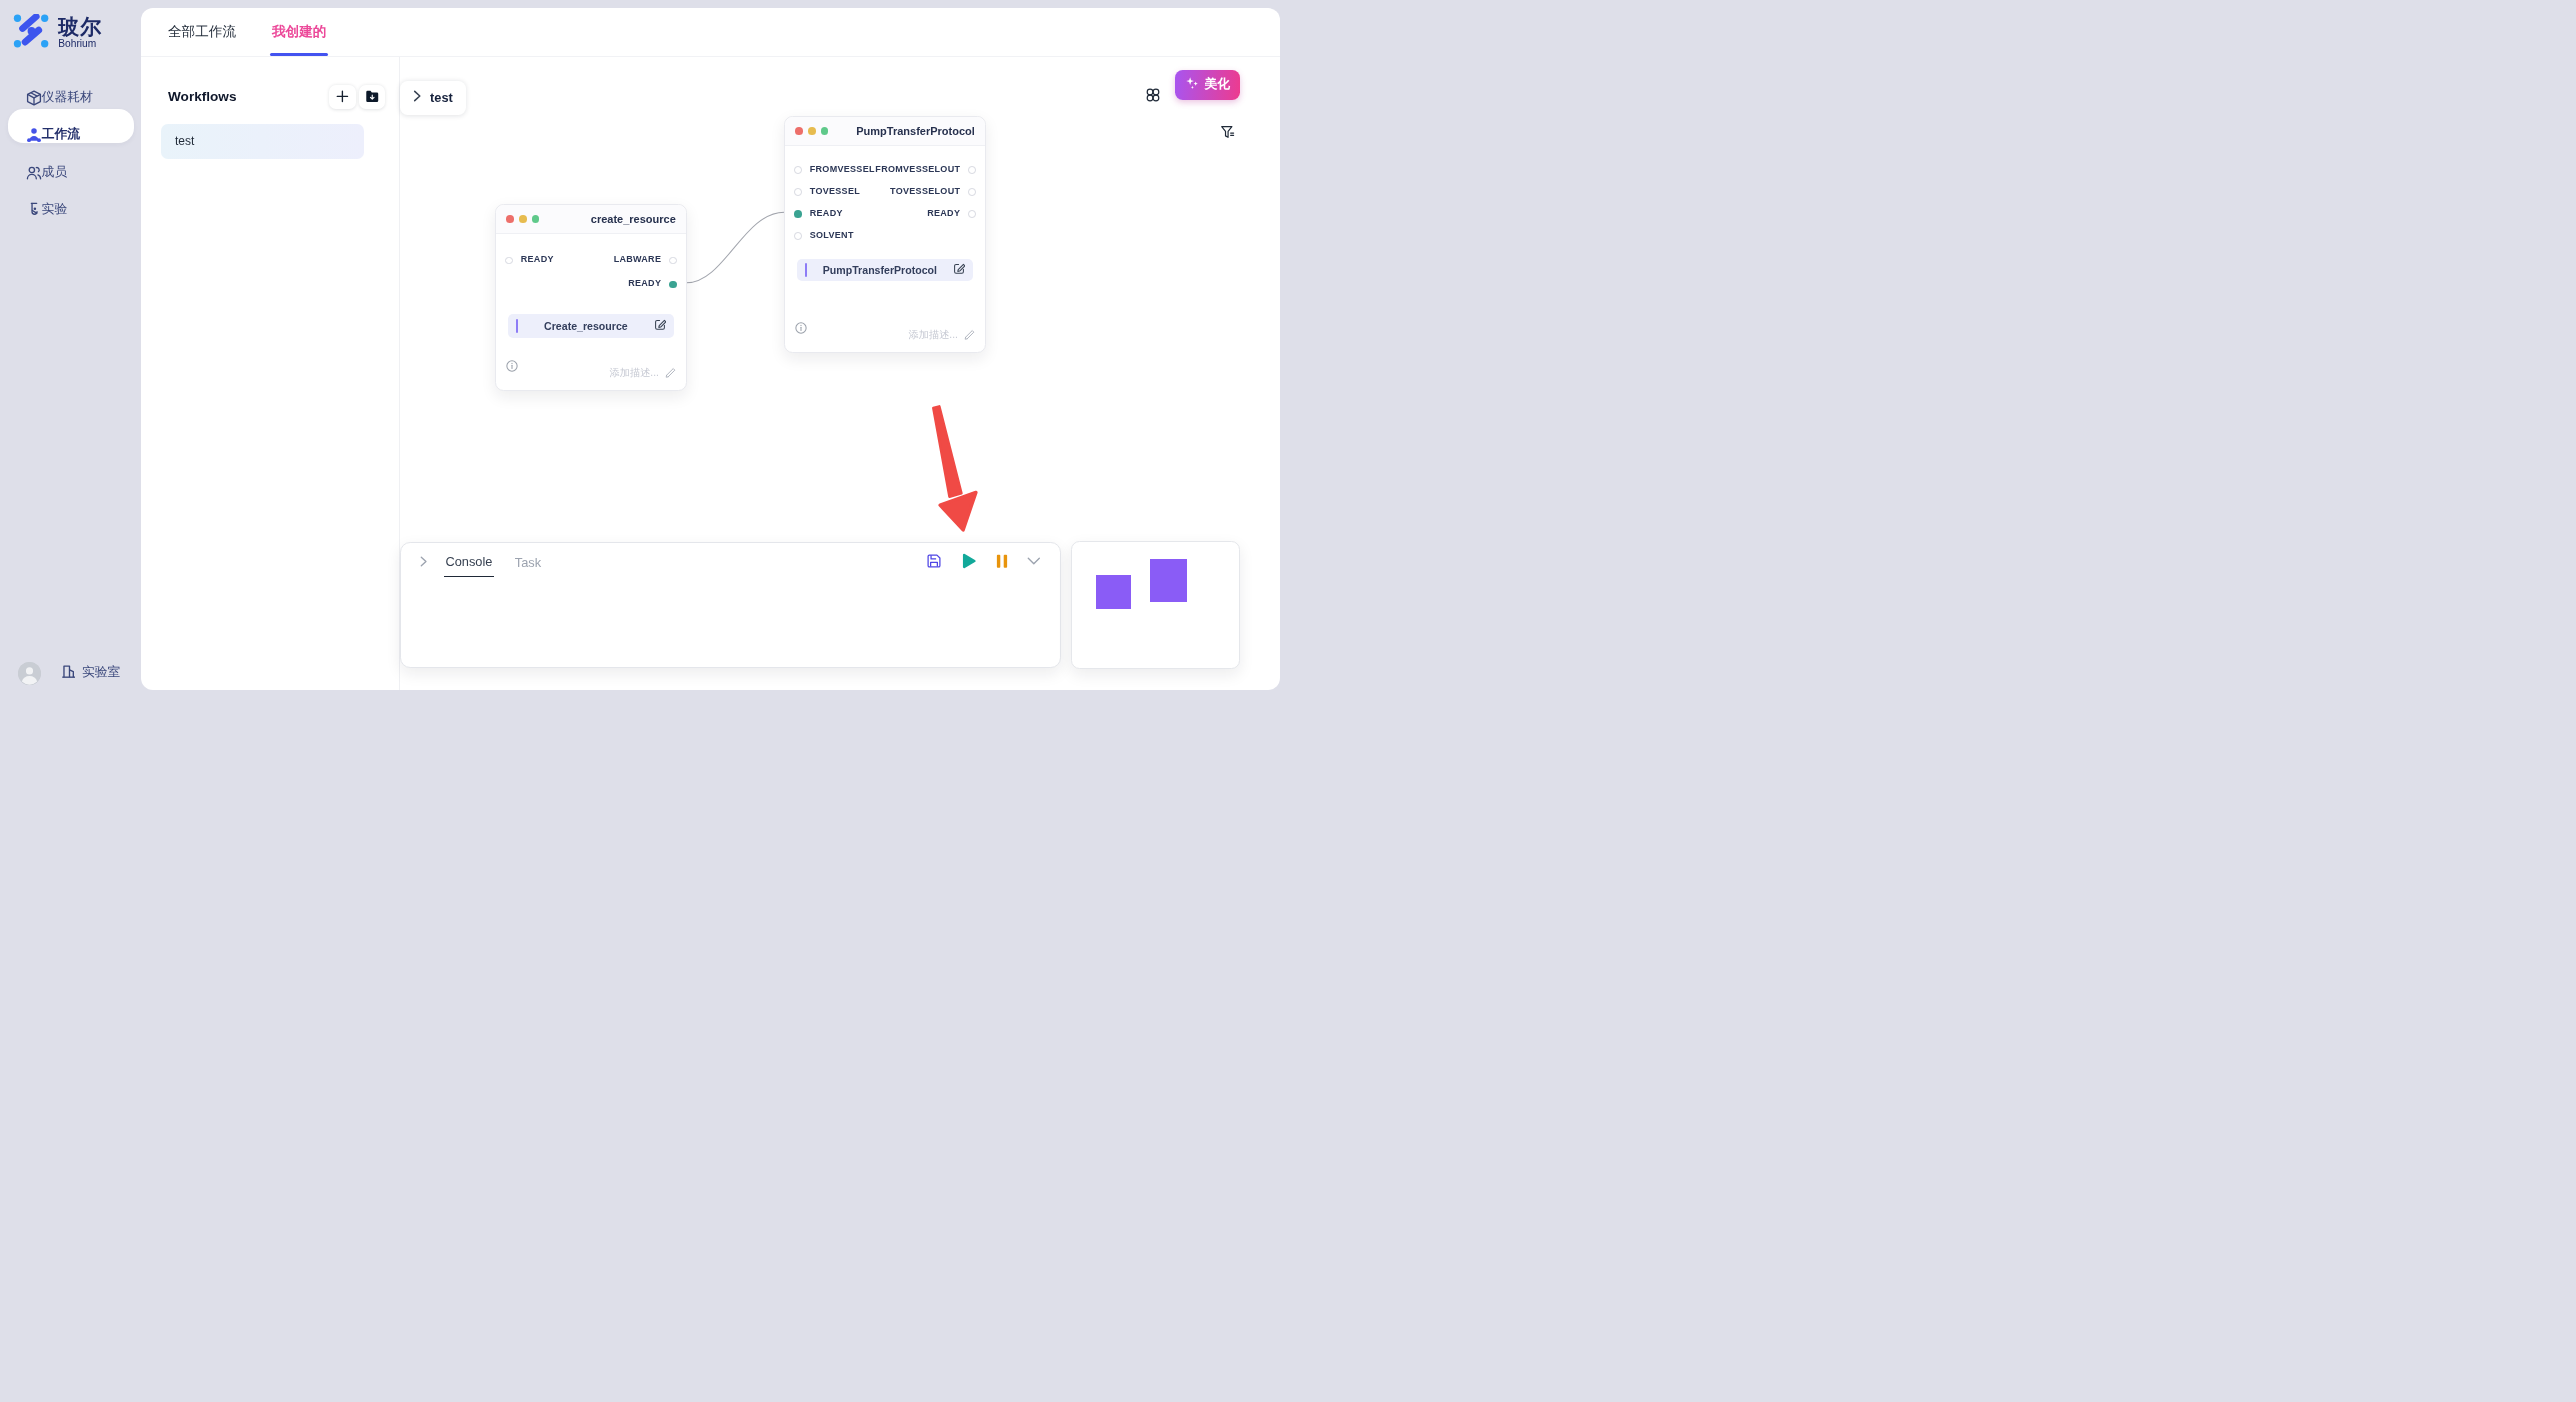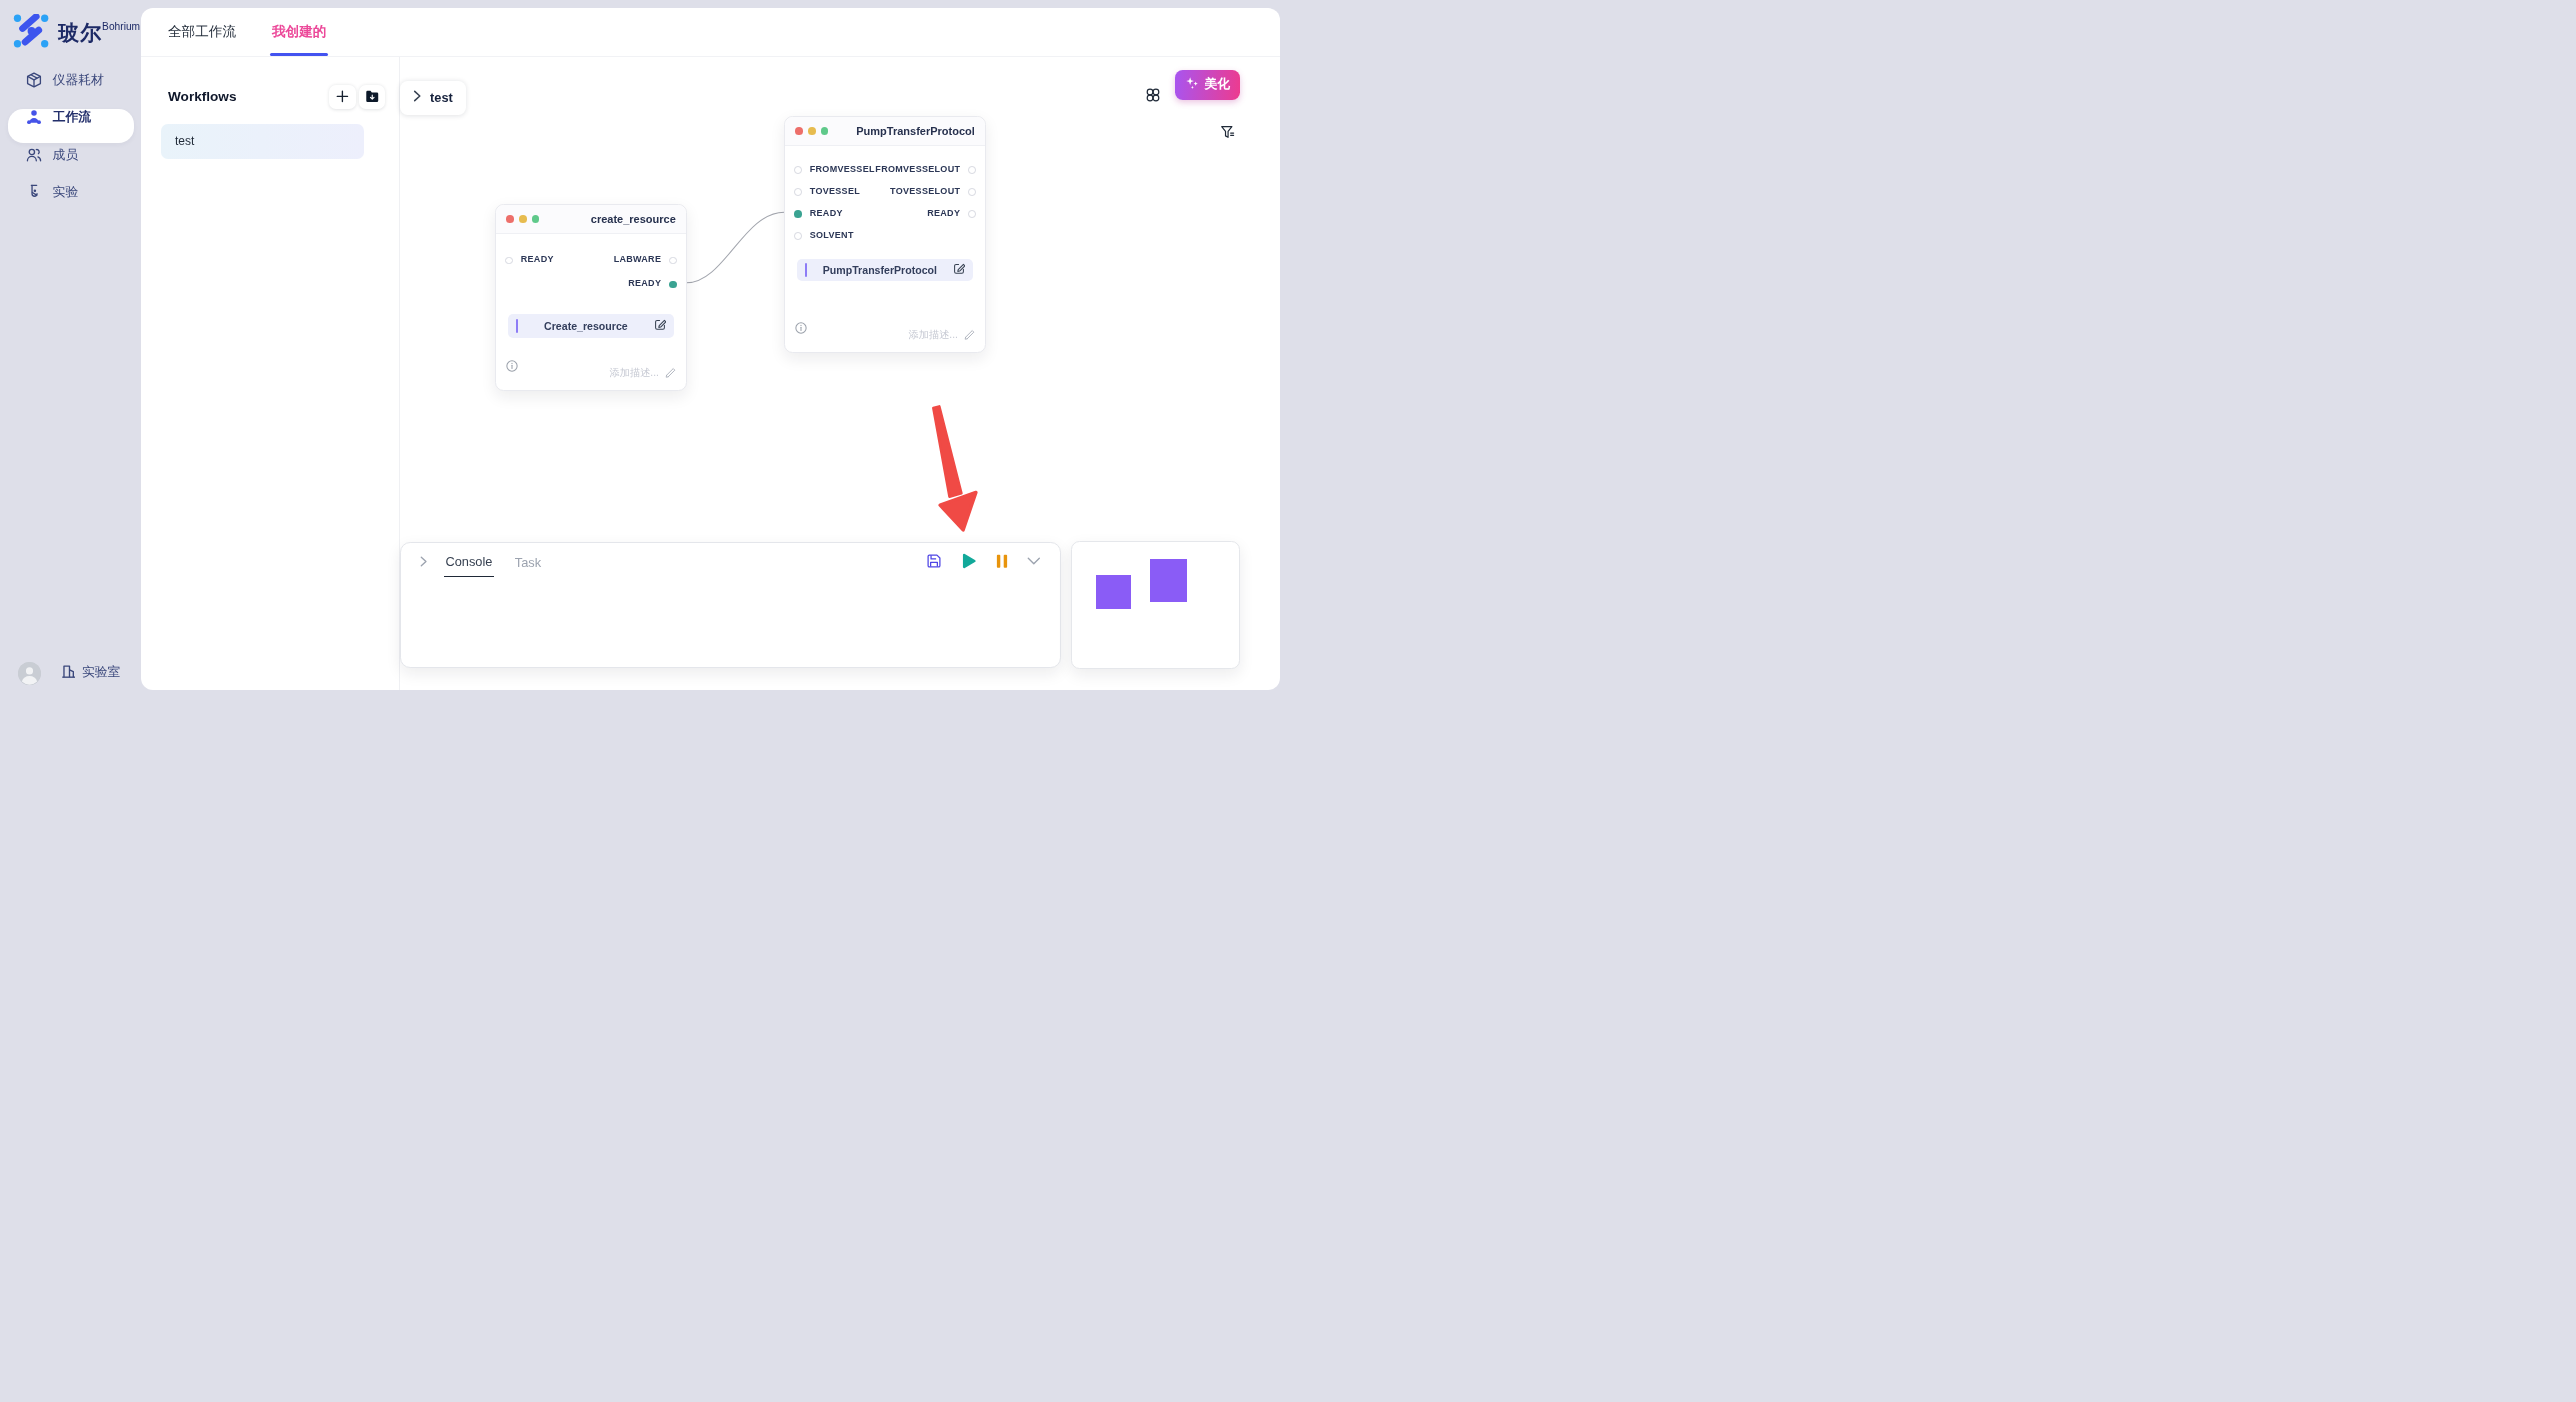--- a/index.html
+++ b/index.html
@@ -3,25 +3,25 @@
 <meta charset="utf-8">
 <style>
   * { margin:0; padding:0; box-sizing:border-box; }
   html,body { width:1288px; height:701px; overflow:hidden; }
   body { font-family:"Liberation Sans", sans-serif; background:#DEDFE9; position:relative; }
   .app { position:absolute; inset:0; }
 
   
   .sidebar { position:absolute; left:0; top:0; width:141px; height:701px; }
   .brand { position:absolute; left:12.8px; top:13.6px; display:flex; align-items:center; gap:8.5px; }
-  .brand-text { display:flex; flex-direction:row; }
+  .brand-text { display:flex; flex-direction:column; }
   .brand-title { font-size:21px; font-weight:bold; color:#1D2A66; line-height:1.1; letter-spacing:0.9px;}
   .brand-sub { font-size:10.2px; font-weight:normal; color:#1D2A66; }
   .nav { position:absolute; top:72px; left:0; width:141px; display:flex; flex-direction:column; gap:3.4px; }
-  .nav-item { height:34px; display:flex; align-items:flex-start; padding-left:25.6px; gap:11px;
+  .nav-item { height:34px; display:flex; align-items:flex-end; padding-left:25.6px; 
               font-size:12.8px; color:#3A477B; cursor:pointer; }
   .nav-item .ni { width:16px; height:16px; display:flex; align-items:center; justify-content:center; }
   .nav-item.active { background:#FFFFFF; border-radius:15.3px; margin:0 6.8px 0 7.7px; padding-left:18px;
                      font-weight:bold; color:#232F6B; box-shadow:0 1.7px 5.1px rgba(30,35,70,0.05); }
   .side-footer { position:absolute; left:0; bottom:11px; width:141px; height:34px; display:flex; align-items:center; }
   .avatar { width:23px; height:23px; border-radius:50%; margin-left:18px; overflow:hidden; background:#C9CDD4; }
   .lab { display:flex; align-items:center; gap:6px; margin-left:19.6px; font-size:12.8px; color:#3A477B; }
 
   
   .main { position:absolute; left:141px; top:7.7px; width:1139px; height:682px; background:#FFFFFF;

